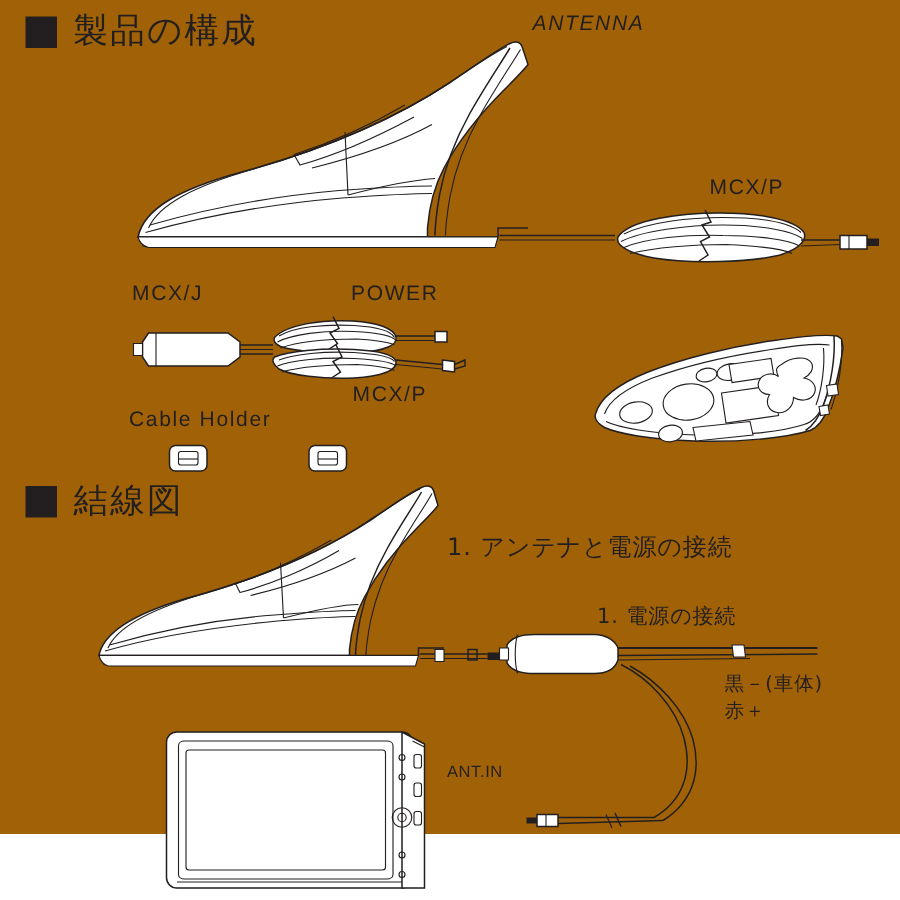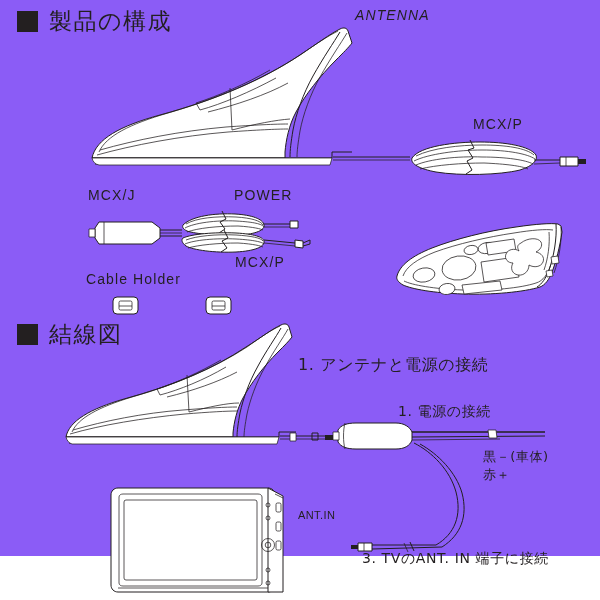--- a/index.html
+++ b/index.html
@@ -14,21 +14,21 @@
     position: relative;
     overflow: hidden;
     font-family: "Liberation Sans", "DejaVu Sans", sans-serif;
     color: #231f20;
   }
   #page {
     position: absolute;
     left: 0; top: 0;
     width: 600px;
     height: 556px;
-    background: #8b5cf6;
+    background: #a16207;
   }
 
   
   .section-heading {
     position: absolute;
     display: flex;
     align-items: center;
     gap: 11px;
     white-space: nowrap;
   }
@@ -115,21 +115,20 @@
 
   <div class="lbl lbl-en" id="lbl-antenna">ANTENNA</div>
   <div class="lbl lbl-en" id="lbl-mcxp-top">MCX/P</div>
   <div class="lbl lbl-en" id="lbl-mcxj">MCX/J</div>
   <div class="lbl lbl-en" id="lbl-power">POWER</div>
   <div class="lbl lbl-en" id="lbl-mcxp-mid">MCX/P</div>
   <div class="lbl lbl-en" id="lbl-cableholder">Cable Holder</div>
 
   <div class="lbl lbl-jp" id="lbl-step1">1. アンテナと電源の接続</div>
   <div class="lbl lbl-jp" id="lbl-step2">1. 電源の接続</div>
-  <div class="lbl lbl-jp" id="lbl-step3">3. TVのANT. IN  端子に接続</div>
   <div class="lbl lbl-jp" id="lbl-wire-black">黒－(車体)</div>
   <div class="lbl lbl-jp" id="lbl-wire-red">赤＋</div>
   <div class="lbl lbl-en" id="lbl-antin">ANT.IN</div>
   <div class="lbl lbl-en" id="lbl-tvscreen">1SEG/FULL SEG TV</div>
 
   <svg class="art" viewBox="0 0 600 600" xmlns="http://www.w3.org/2000/svg">
 
     <g>
 
       <path class="fillw" d="M92,158 C96,139 120,126 160,115 C215,100 262,80 300,55 C318,43 330,34 340,29

